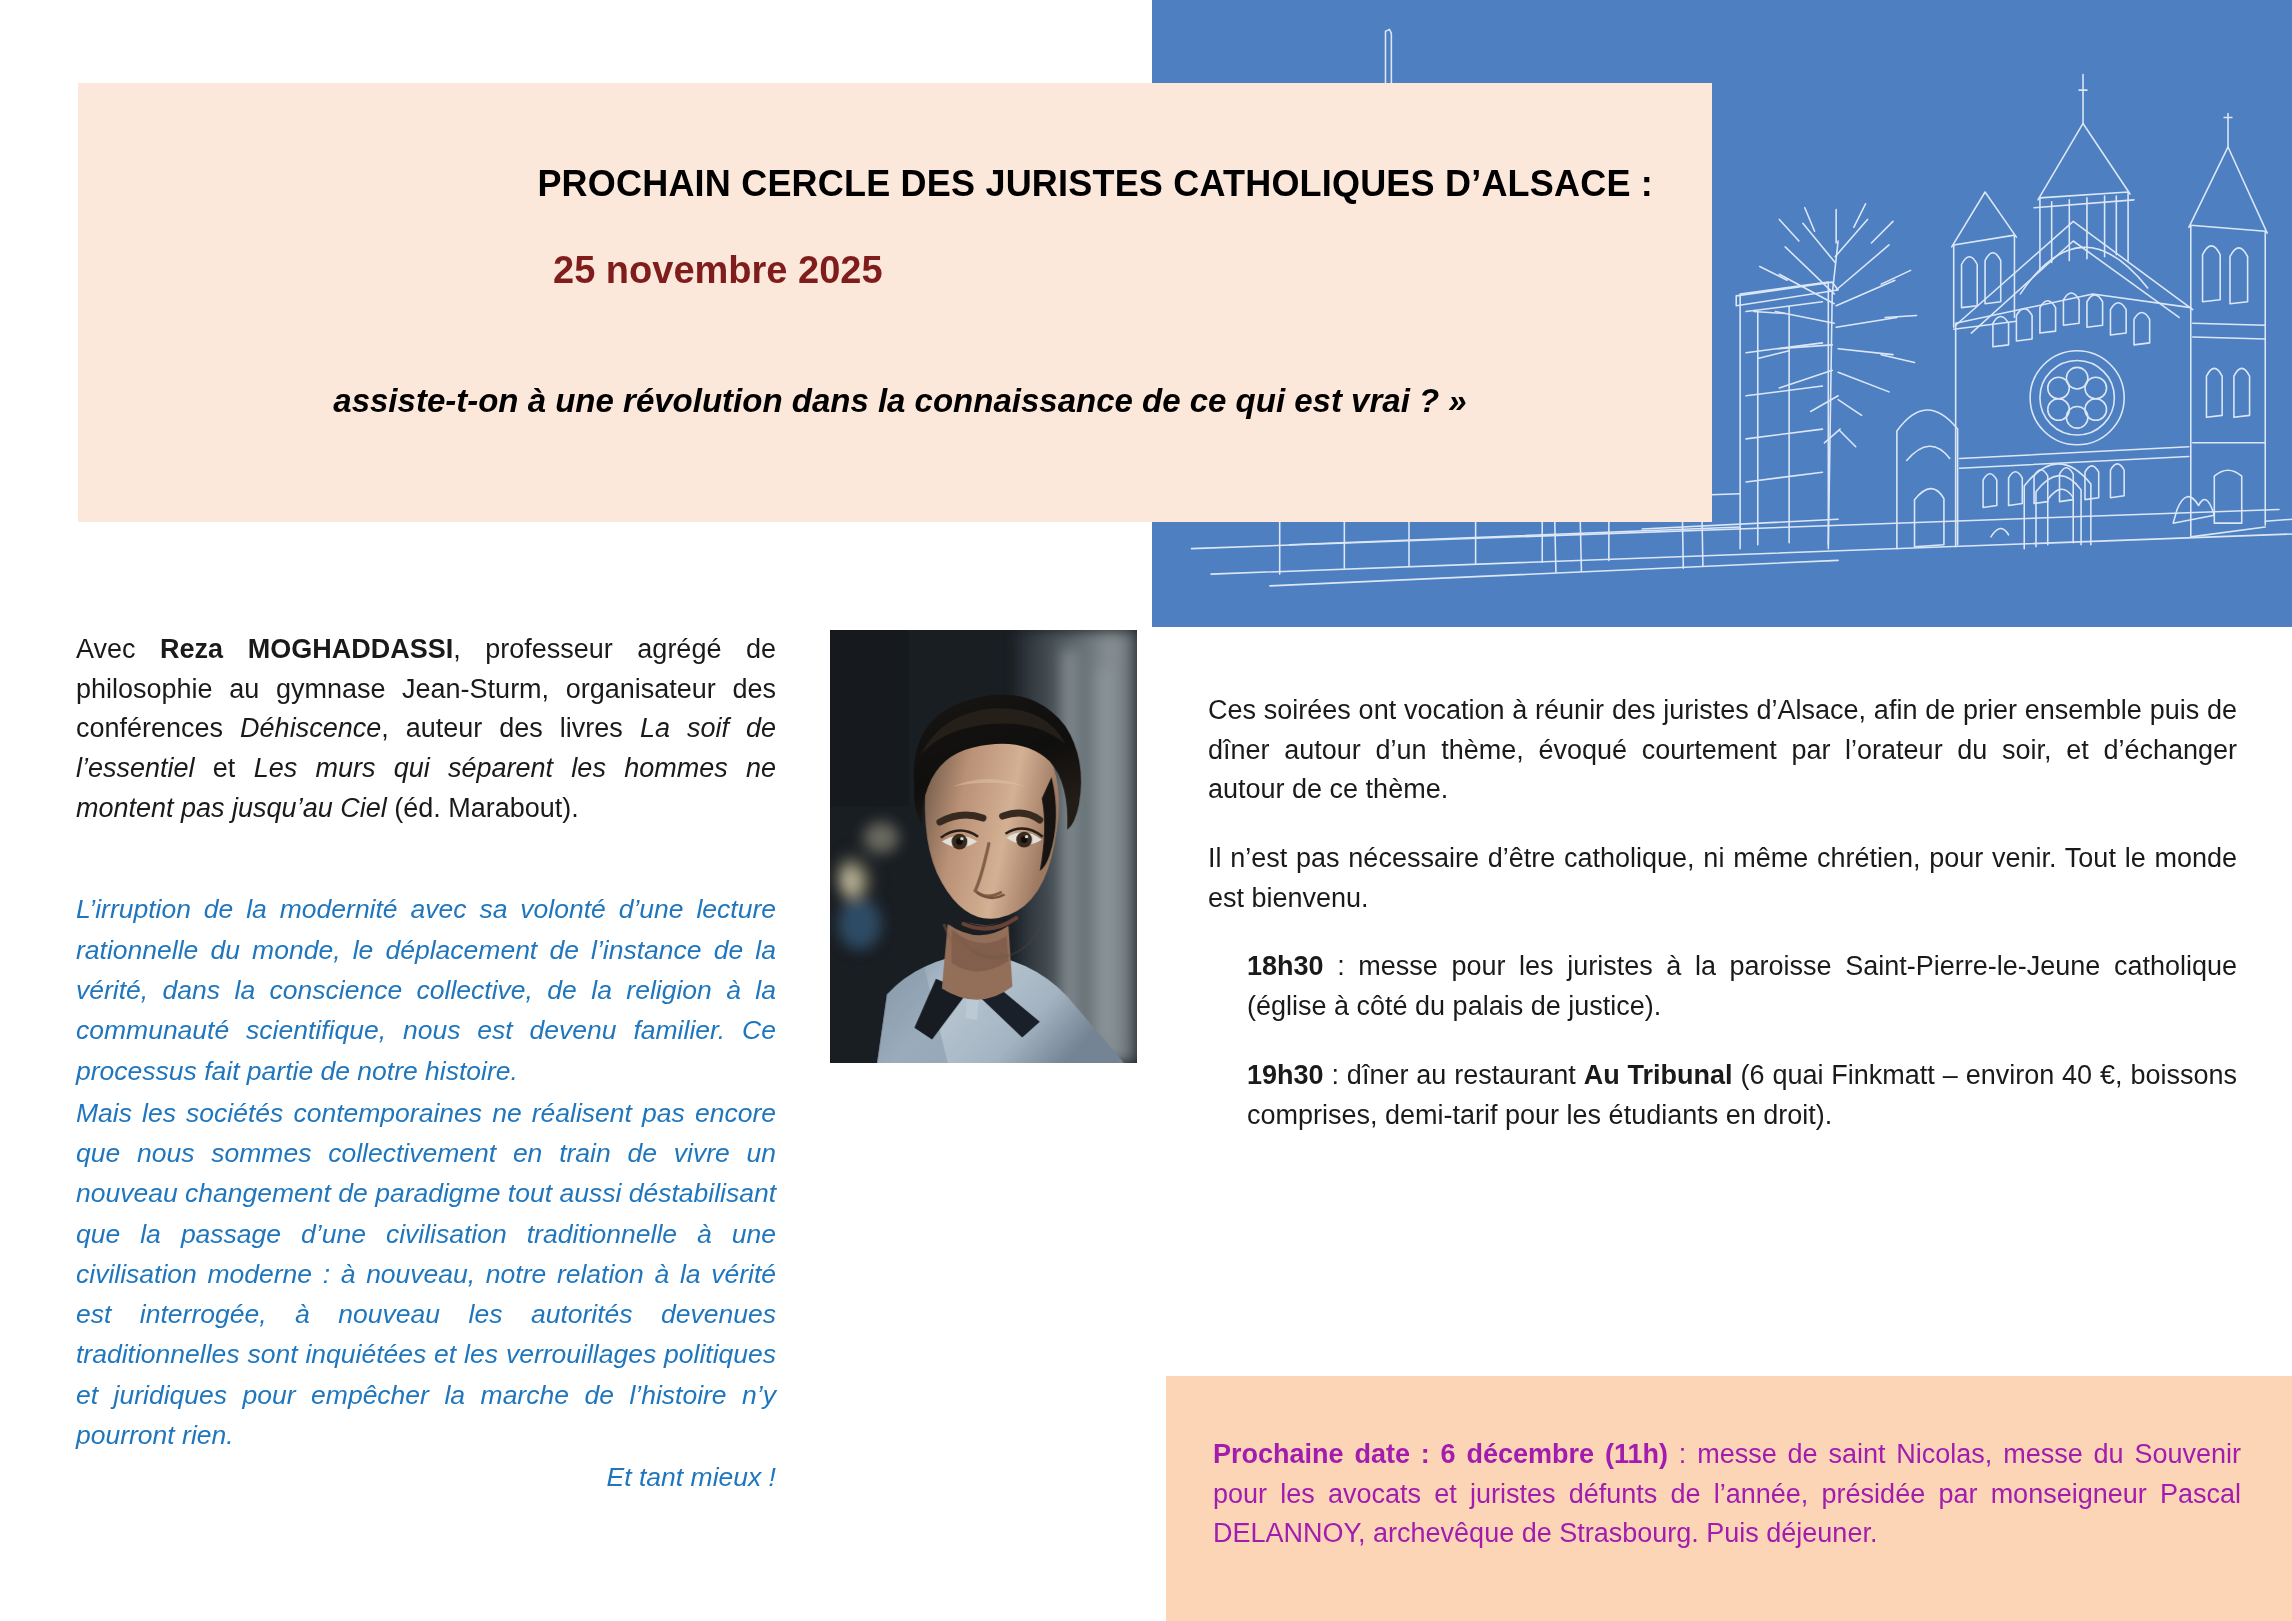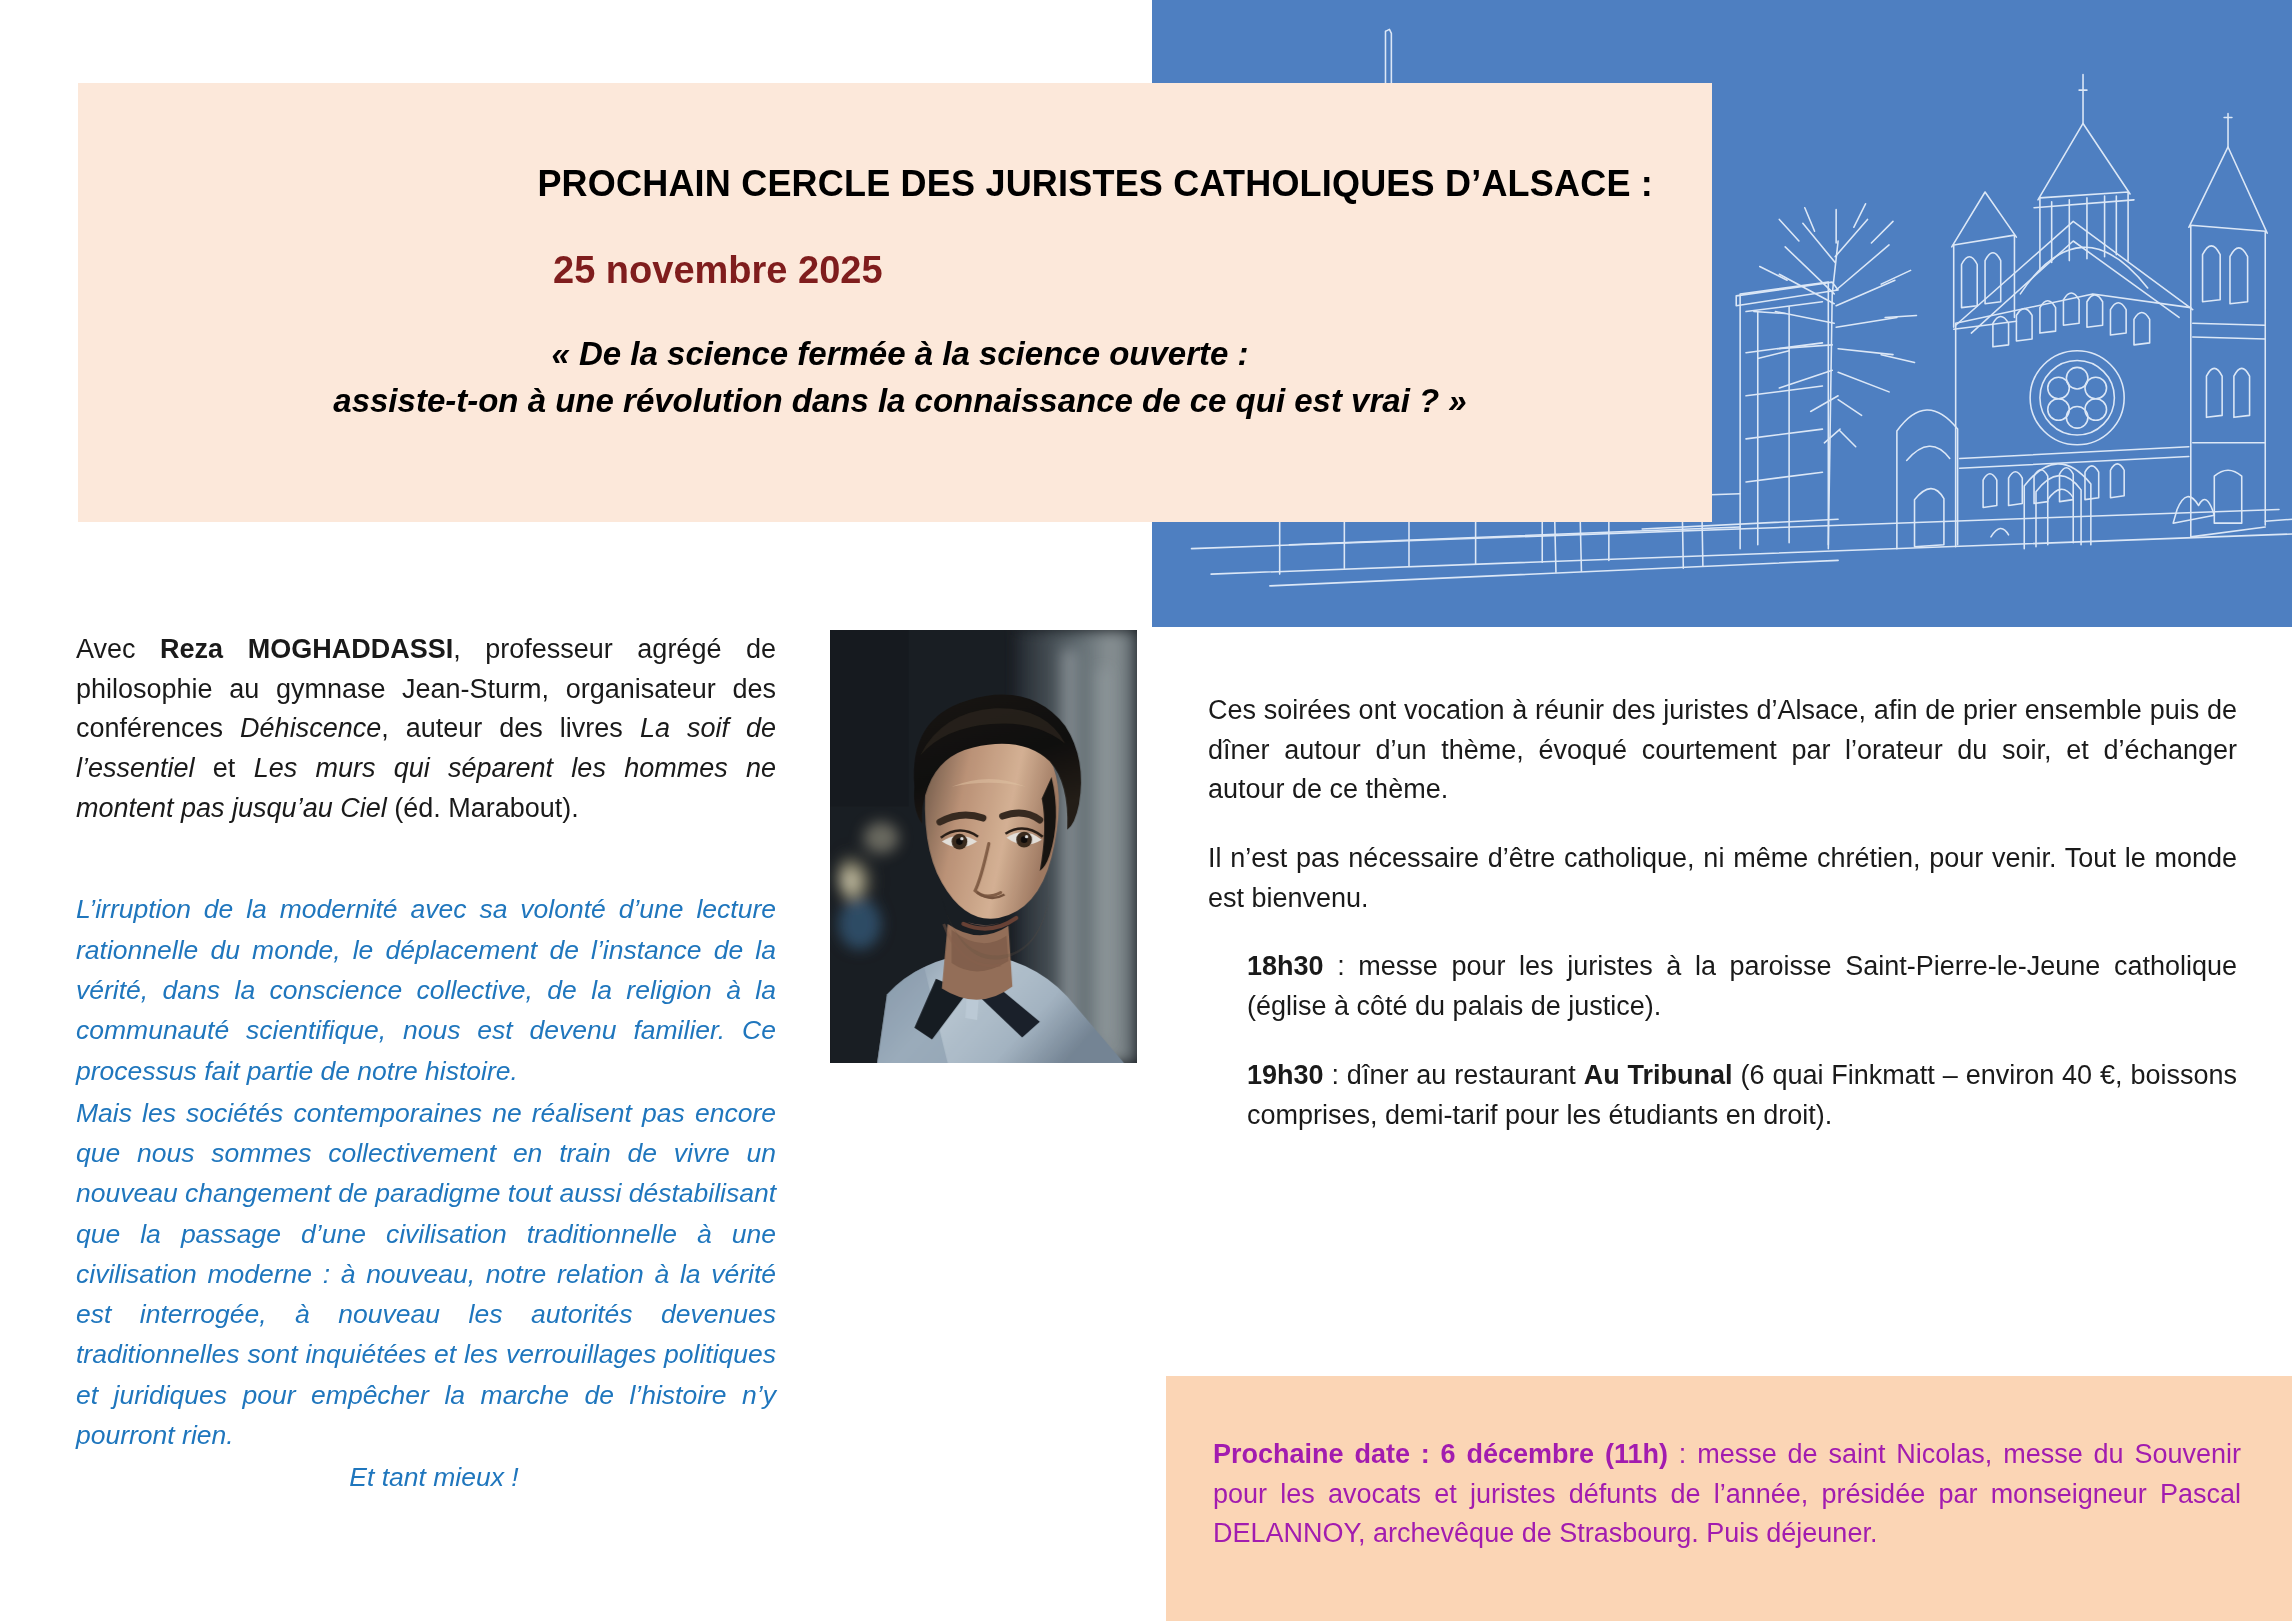--- a/index.html
+++ b/index.html
@@ -94,21 +94,21 @@
   .blue-para {
     font-size: 26.5px;
     line-height: 1.52;
     color: #1f76bd;
     font-style: italic;
     text-align: justify;
     margin: 0;
   }
   .blue-para.first { margin-top: 61px; }
   .blue-para.second { margin-top: 2px; }
-  .nowrap-line { text-align: center; margin-left: 16px; }
+  .nowrap-line { text-align: right; margin-left: 16px; }
 
   
   .portrait {
     position: absolute;
     left: 830px;
     top: 630px;
     width: 307px;
     height: 433px;
     overflow: hidden;
     background: #11161c;
@@ -264,21 +264,21 @@
       <path d="M1046 520 q10 -24 22 -4 q8 -16 16 10 L1042 534 Z"></path>
       <path d="M856 548 q10 -16 18 -2"></path>
     </g>
   </svg>
 </div>
 
 <div class="title-card">
   <p class="title-main">PROCHAIN CERCLE DES JURISTES CATHOLIQUES D’ALSACE :</p>
   <p class="title-date">25 novembre 2025</p>
   <p class="title-quote">
-    <span>« De la science fermée à la science ouverte :</span><br>
+    <br>
     <span>assiste-t-on à une révolution dans la connaissance de ce qui est vrai ? »</span>
   </p>
 </div>
 
 <div class="left-col">
   <p class="speaker-para">
     <span>Avec </span><b>Reza MOGHADDASSI</b><span>, professeur agrégé de philosophie au gymnase Jean-Sturm, organisateur des conférences </span><i>Déhiscence</i><span>, auteur des livres </span><i>La soif de l’essentiel</i><span> et </span><i>Les murs qui séparent les hommes ne montent pas jusqu’au Ciel</i><span> (éd. Marabout).</span>
   </p>
 
   <p class="blue-para first">L’irruption de la modernité avec sa volonté d’une lecture rationnelle du monde, le déplacement de l’instance de la vérité, dans la conscience collective, de la religion à la communauté scientifique, nous est devenu familier. Ce processus fait partie de notre histoire.</p>

